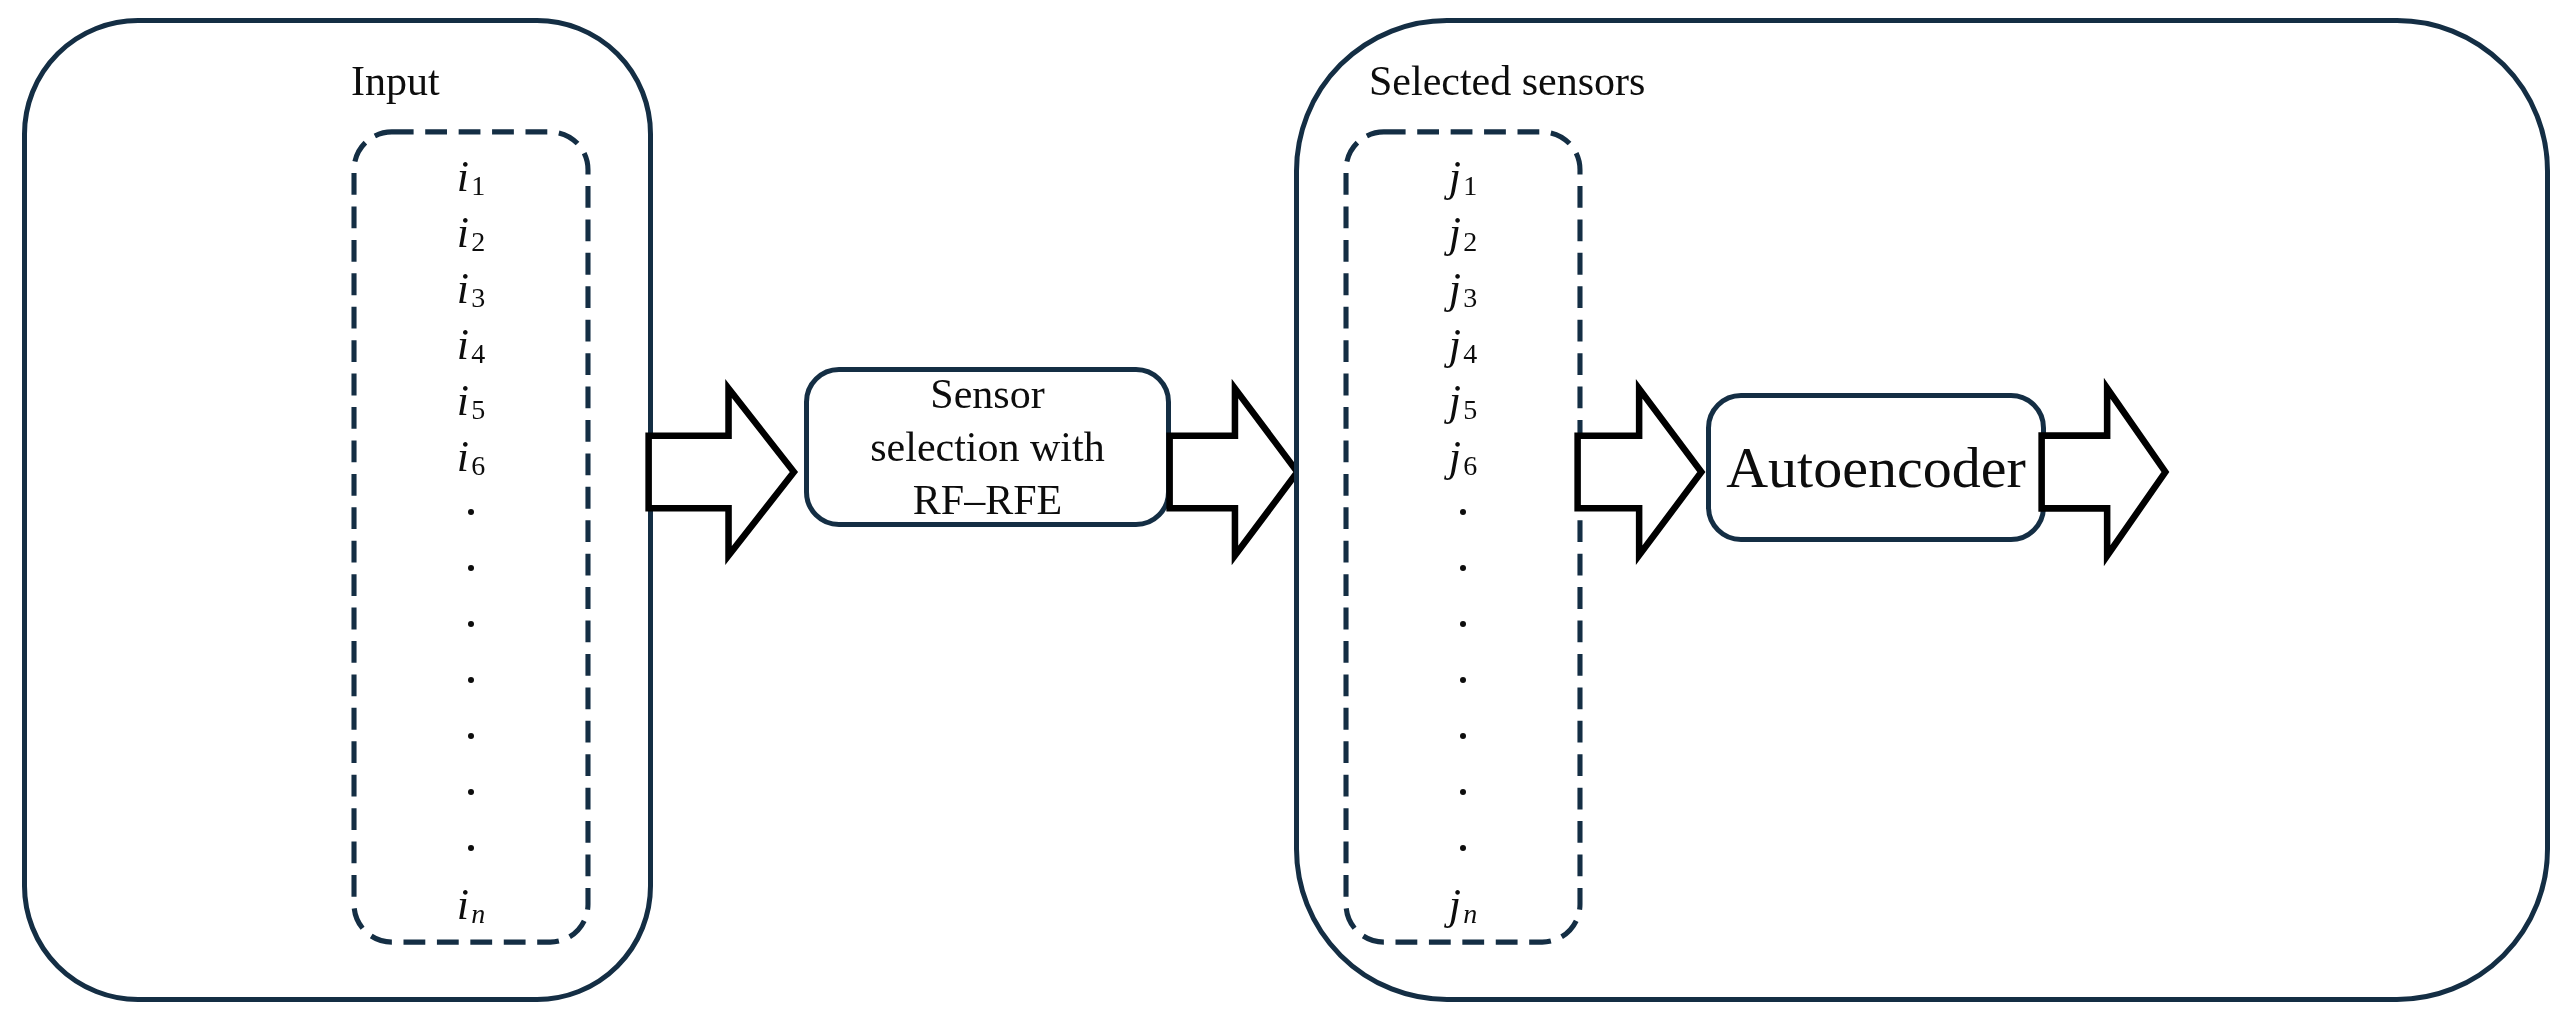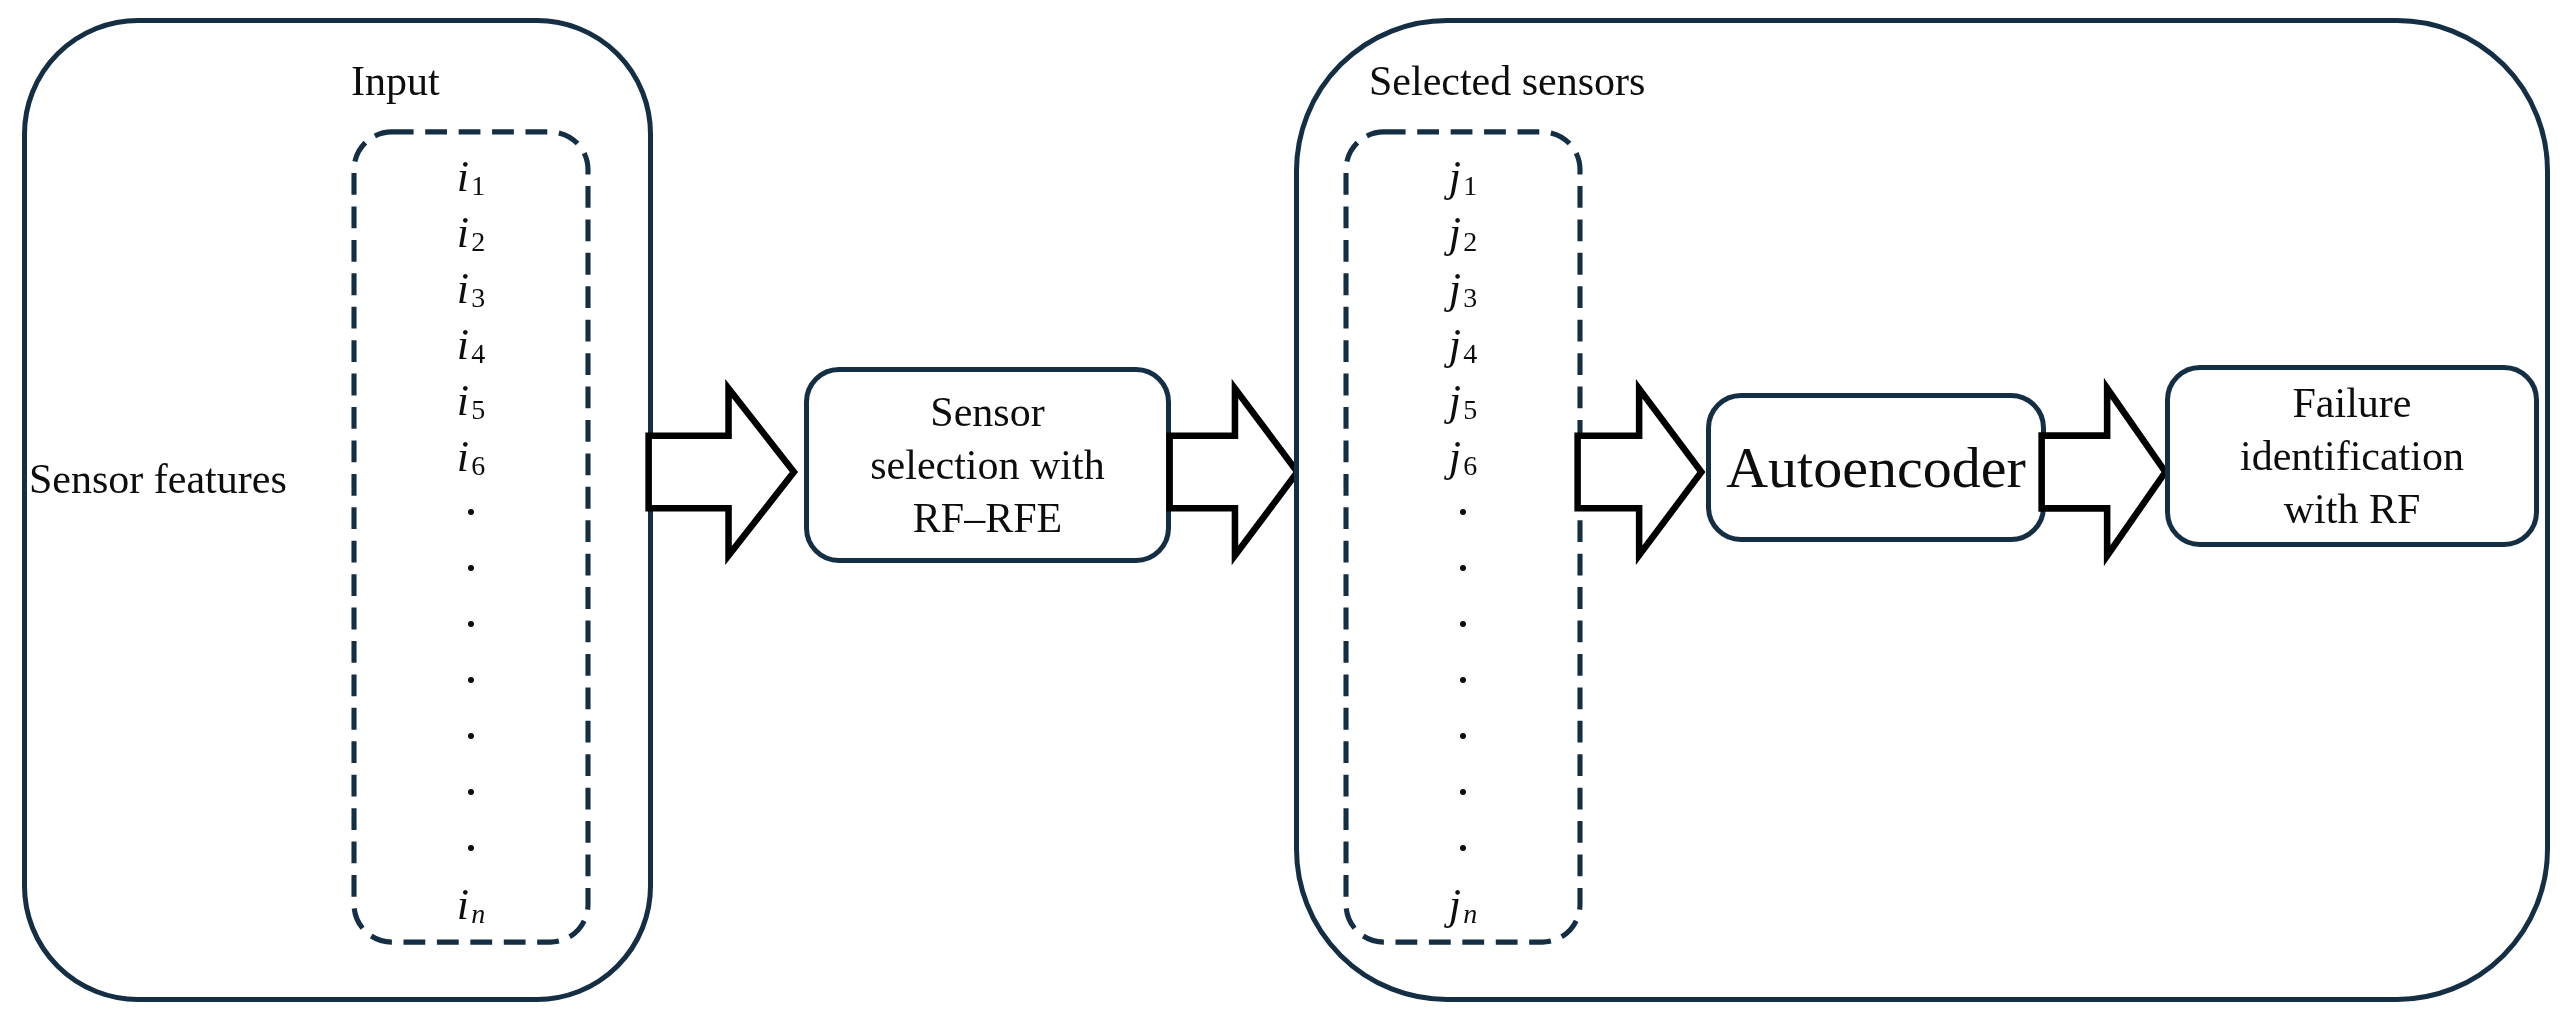--- a/index.html
+++ b/index.html
@@ -29,21 +29,21 @@
   .process-box{
     border:5.8px solid var(--outline);
     border-radius:35px;
     background:var(--bg);
     display:flex;flex-direction:column;
     align-items:center;justify-content:center;
     text-align:center;
     font-size:42px;line-height:53px;
     white-space:nowrap;
   }
-  .selection-box{left:804px;top:367px;width:367px;height:196px;}
+  .selection-box{left:804px;top:367px;width:367px;height:160px;}
   .autoencoder-box{left:1706px;top:393px;width:340px;height:149px;font-size:58px;}
   .failure-box{left:2165px;top:365px;width:374px;height:182px;}
   
   .panel-label{font-size:42px;line-height:49px;white-space:nowrap;}
   .sensor-features-label{left:29px;top:455px;}
   .input-label{left:351px;top:57px;width:240px;}
   .selected-sensors-label{left:1369px;top:57px;}
   
   .dashed-region{width:240px;height:816px;}
   .dashed-left{left:351px;top:129px;}
@@ -77,21 +77,20 @@
     stroke-linejoin:miter;
   }
 </style>
 </head>
 <body>
 
 <div class="abs" style="left:0;top:0;width:2576px;height:1016px;">
 
   <div class="abs outer-box outer-left"></div>
 
-  <div class="abs panel-label sensor-features-label">Sensor features</div>
 
   <div class="abs panel-label input-label">Input</div>
 
   <div class="abs dashed-region dashed-left">
     <svg width="240" height="816" viewBox="0 0 330 1123">
       <rect x="4" y="4" width="322" height="1115" rx="52" ry="52" fill="none" stroke="var(--outline)" stroke-width="7" stroke-dasharray="30 16"></rect>
     </svg>
     <div class="items">
         <div class="item-row">
           <span class="base">i</span>
@@ -225,20 +224,15 @@
   </svg>
 
   <div class="abs process-box autoencoder-box">
     <div>Autoencoder</div>
   </div>
 
   <svg class="abs arrow" style="left:2038px;top:381px;" width="131" height="182" viewBox="0 0 180 250">
     <polygon points="5,75 95,75 95,10 175,125 95,240 95,175 5,175"></polygon>
   </svg>
 
-  <div class="abs process-box failure-box">
-    <div>Failure</div>
-    <div>identification</div>
-    <div>with RF</div>
-  </div>
 
 </div>
 
 
 </body></html>

